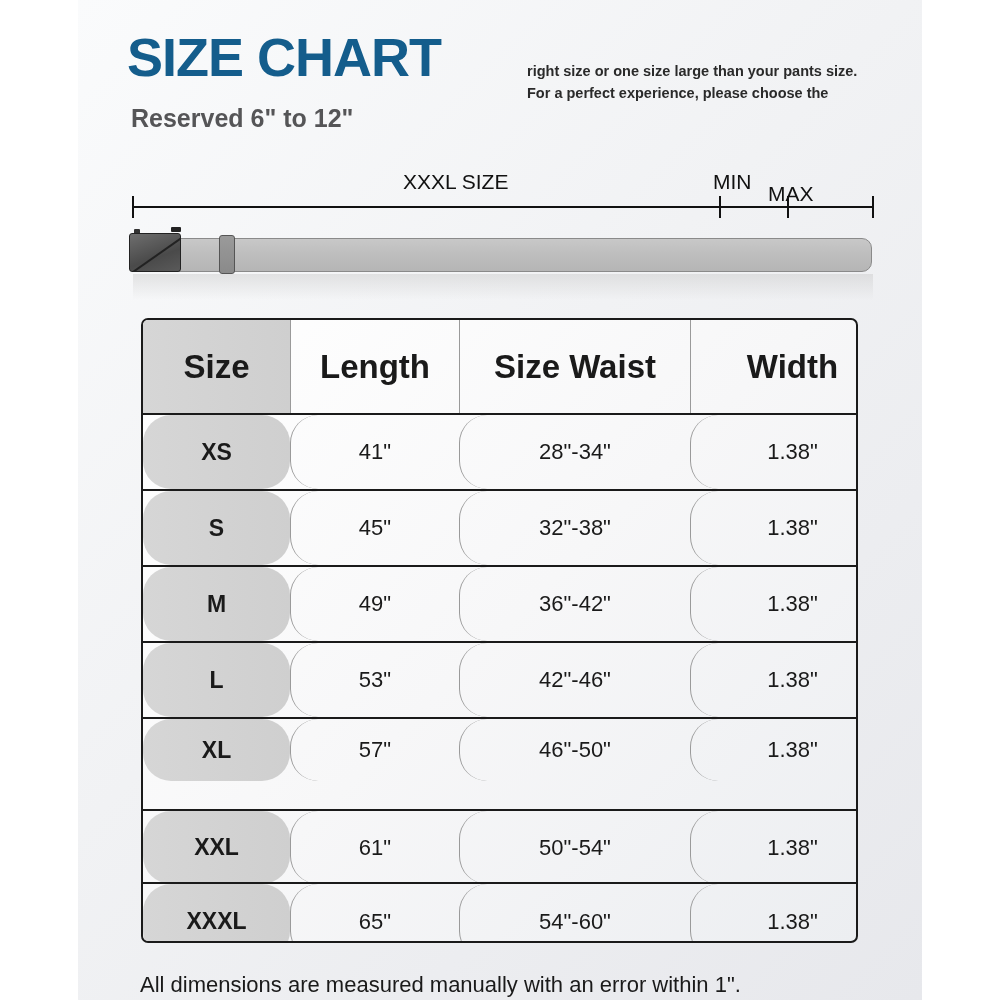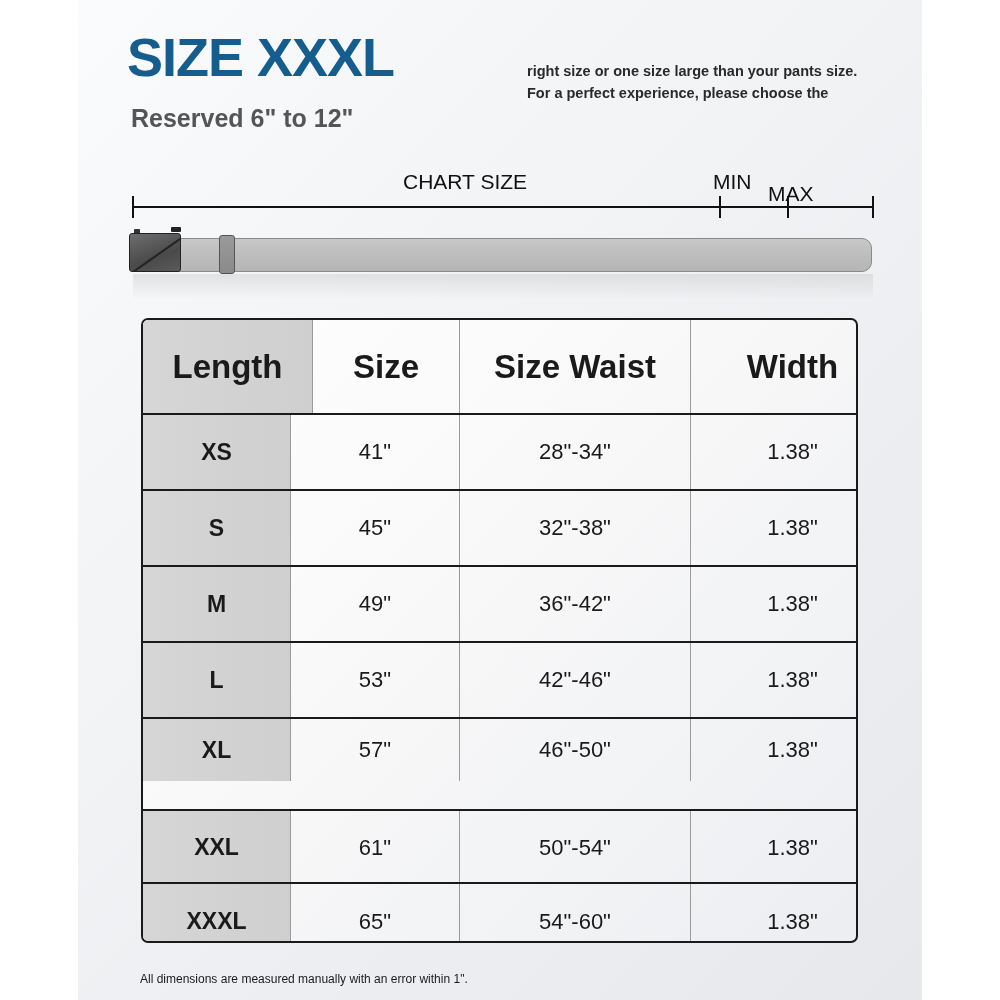--- a/index.html
+++ b/index.html
@@ -37,59 +37,59 @@
   .table { position:absolute; left:141px; top:318px; width:717px; height:625px;
            border:2px solid #1a1a1a; border-radius:7px; box-sizing:border-box; overflow:hidden;
            background:linear-gradient(135deg,#ffffff 0%,#f7f7f8 50%,#eceef1 100%); }
   .trow { position:absolute; left:0; width:100%; display:flex; box-sizing:border-box; }
   .trow.body { border-top:2px solid #1a1a1a; }
   .cell { display:flex; align-items:center; justify-content:center; box-sizing:border-box;
           border-left:1px solid #9a9a9a; color:#1a1a1a; height:100%; }
   .cell:first-child { border-left:none; background:linear-gradient(90deg,#d6d6d6,#cfcfcf); }
   .c0 { width:147px; } .c1 { width:169px; } .c2 { width:231px; } .c3 { width:166px;padding-left:38px; }
   .head .cell { font-size:33px; font-weight:bold; }
-  .body .cell { font-size:22px; }
+  .body .cell { font-size:22px;border-radius:28px; }
   .body .cell:first-child { font-weight:bold; font-size:23px; }
 
-  .footer { position:absolute; left:140px; top:972px; font-size:12px; color:#1a1a1a; white-space:nowrap; }
+  .footer { position:absolute; left:140px; top:972px; font-size:22px; color:#1a1a1a; white-space:nowrap; }
 </style>
 </head>
 <body>
 
 <div class="panel"></div>
 
-<div class="title">SIZE XXXL</div>
+<div class="title">SIZE CHART</div>
 <div class="subtitle">Reserved 6" to 12"</div>
 <div class="note">
   <span>right size or one size large than your pants size.</span>
   <span>For a perfect experience, please choose the</span>
 </div>
 
-<div class="ruler-label" style="left:403px; top:170px;">CHART SIZE</div>
+<div class="ruler-label" style="left:403px; top:170px;">XXXL SIZE</div>
 <div class="ruler-label" style="left:697px; top:170px;margin-left:16px;">MIN</div>
 <div class="ruler-label" style="left:768px; top:182px;">MAX</div>
 <div class="ruler-line"></div>
 <div class="tick" style="left:132px;"></div>
 <div class="tick" style="left:719px;"></div>
 <div class="tick" style="left:787px;"></div>
 <div class="tick" style="left:872px;"></div>
 
 <div class="belt-reflect"></div>
 <div class="belt-strap"></div>
 <div class="loop"></div>
 <div class="buckle-knob1"></div>
 <div class="buckle-knob2"></div>
 <div class="buckle">
   <div class="buckle-line"></div>
 </div>
 
 <div class="table">
   <div class="trow head" style="top:0; height:93px;">
+    <div class="cell c0">Size</div>
     <div class="cell c1">Length</div>
-    <div class="cell c0">Size</div>
     <div class="cell c2">Size Waist</div>
     <div class="cell c3">Width</div>
   </div>
 
   <div class="trow body" style="top:93px; height:76px;">
     <div class="cell c0">XS</div>
     <div class="cell c1">41"</div>
     <div class="cell c2">28"-34"</div>
     <div class="cell c3">1.38"</div>
   </div>

